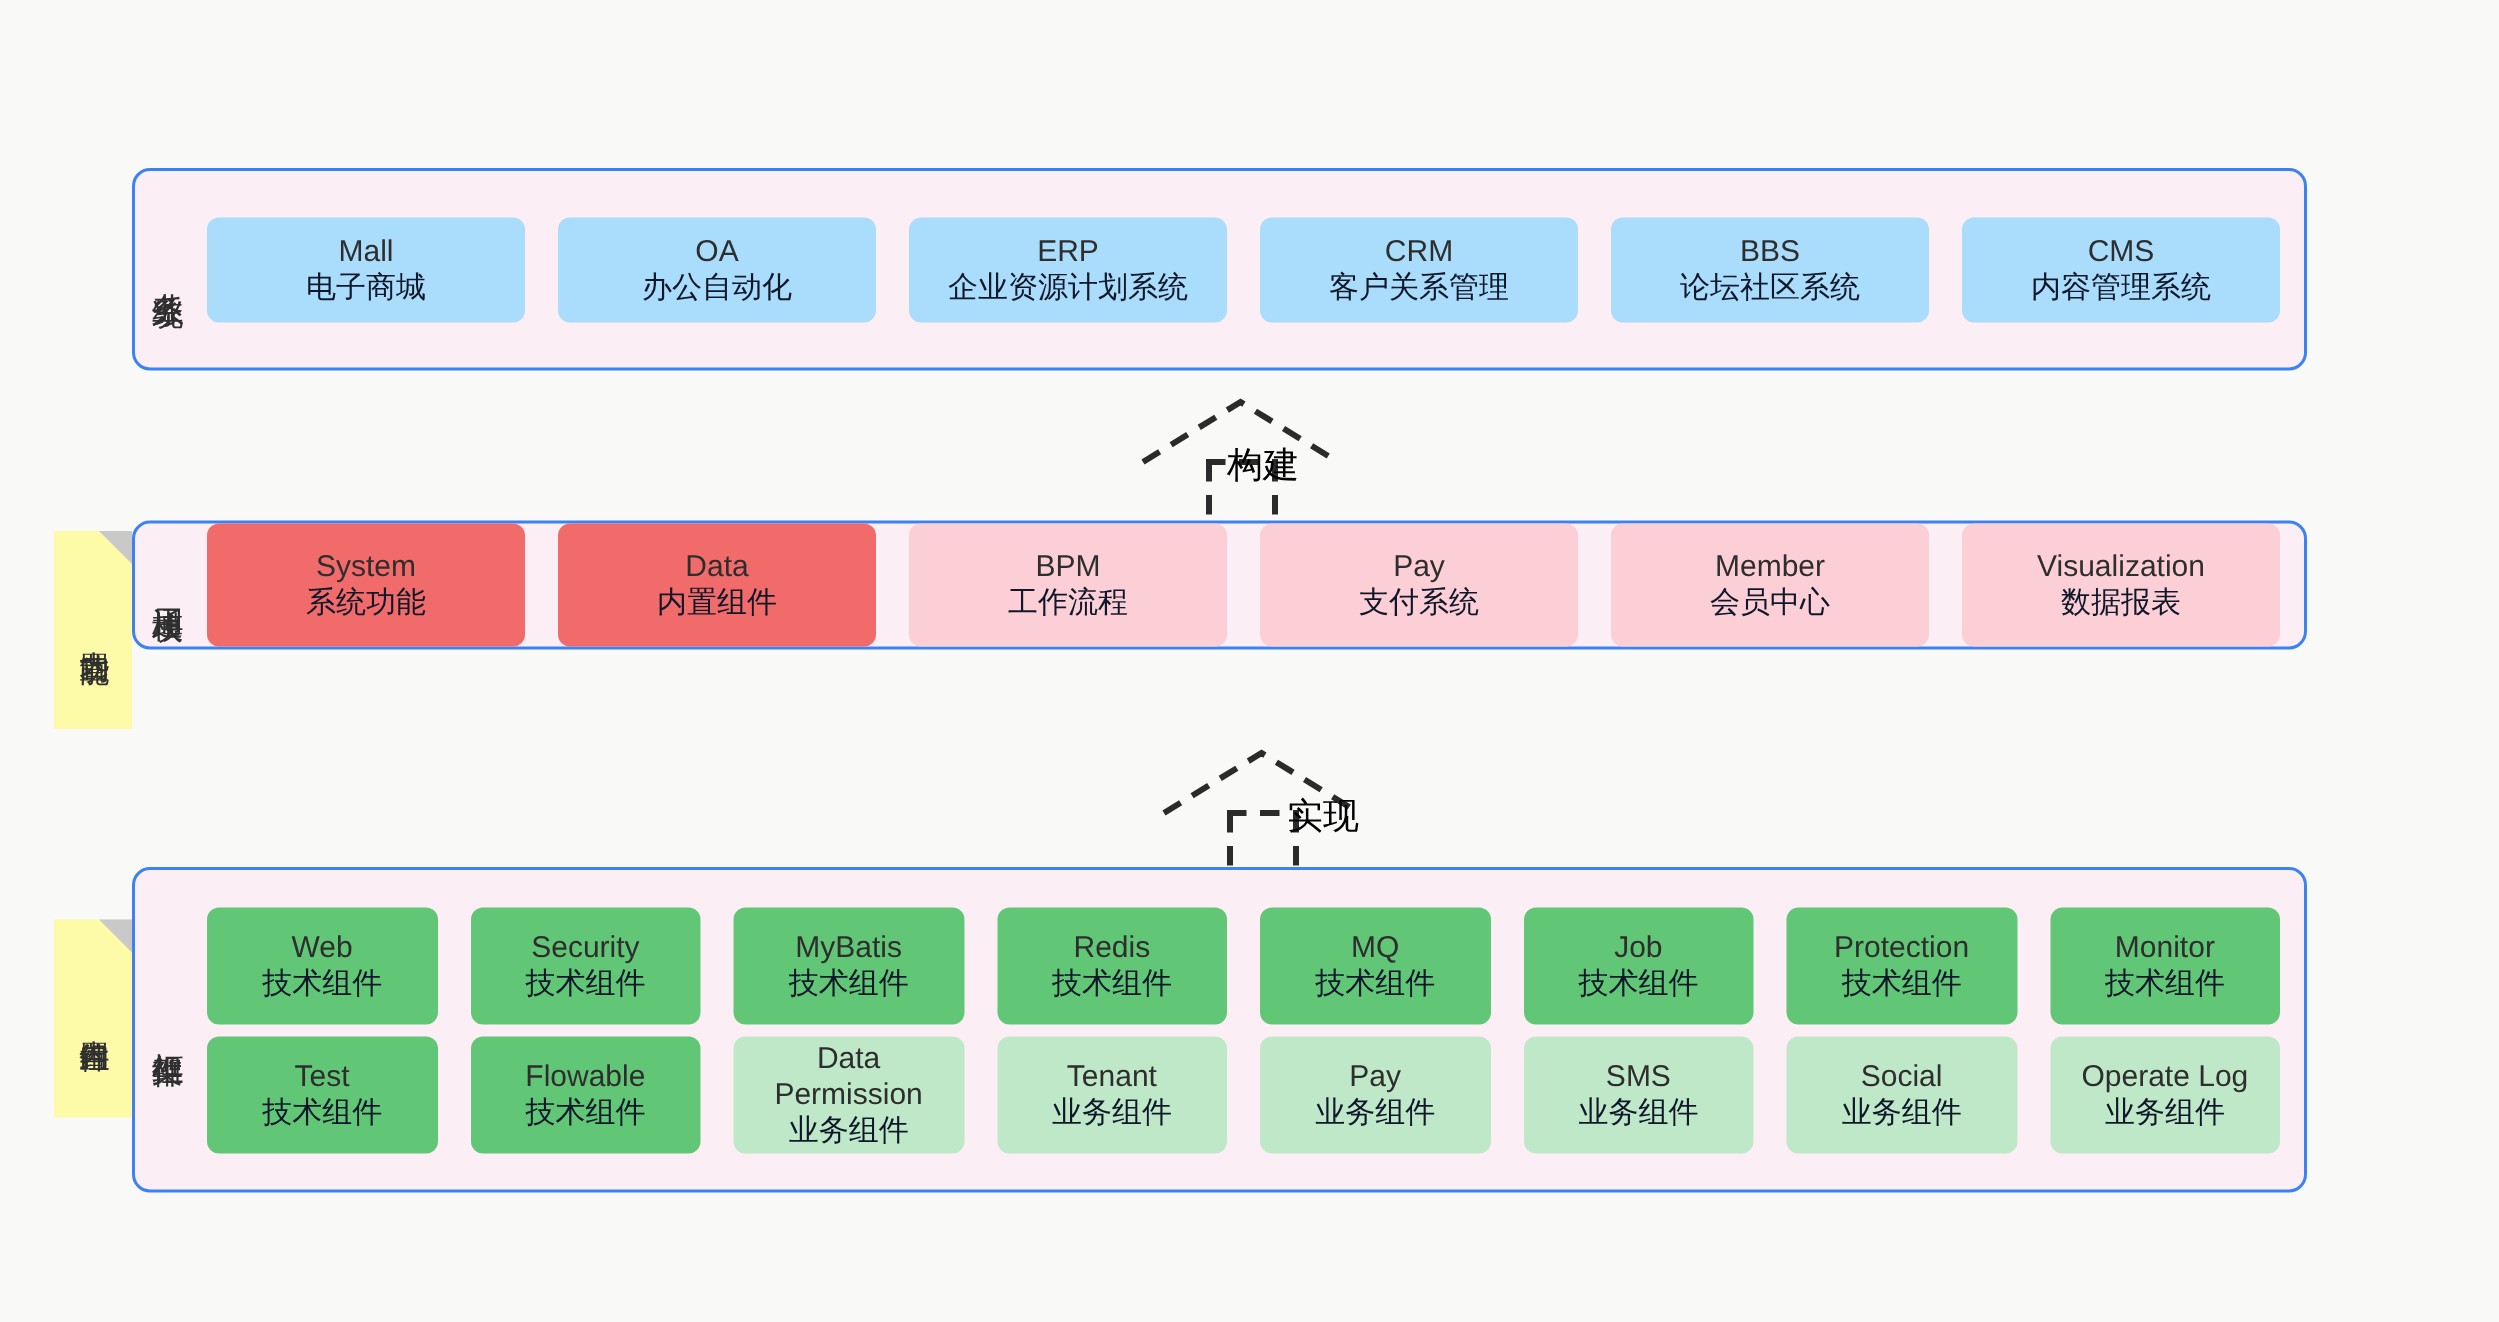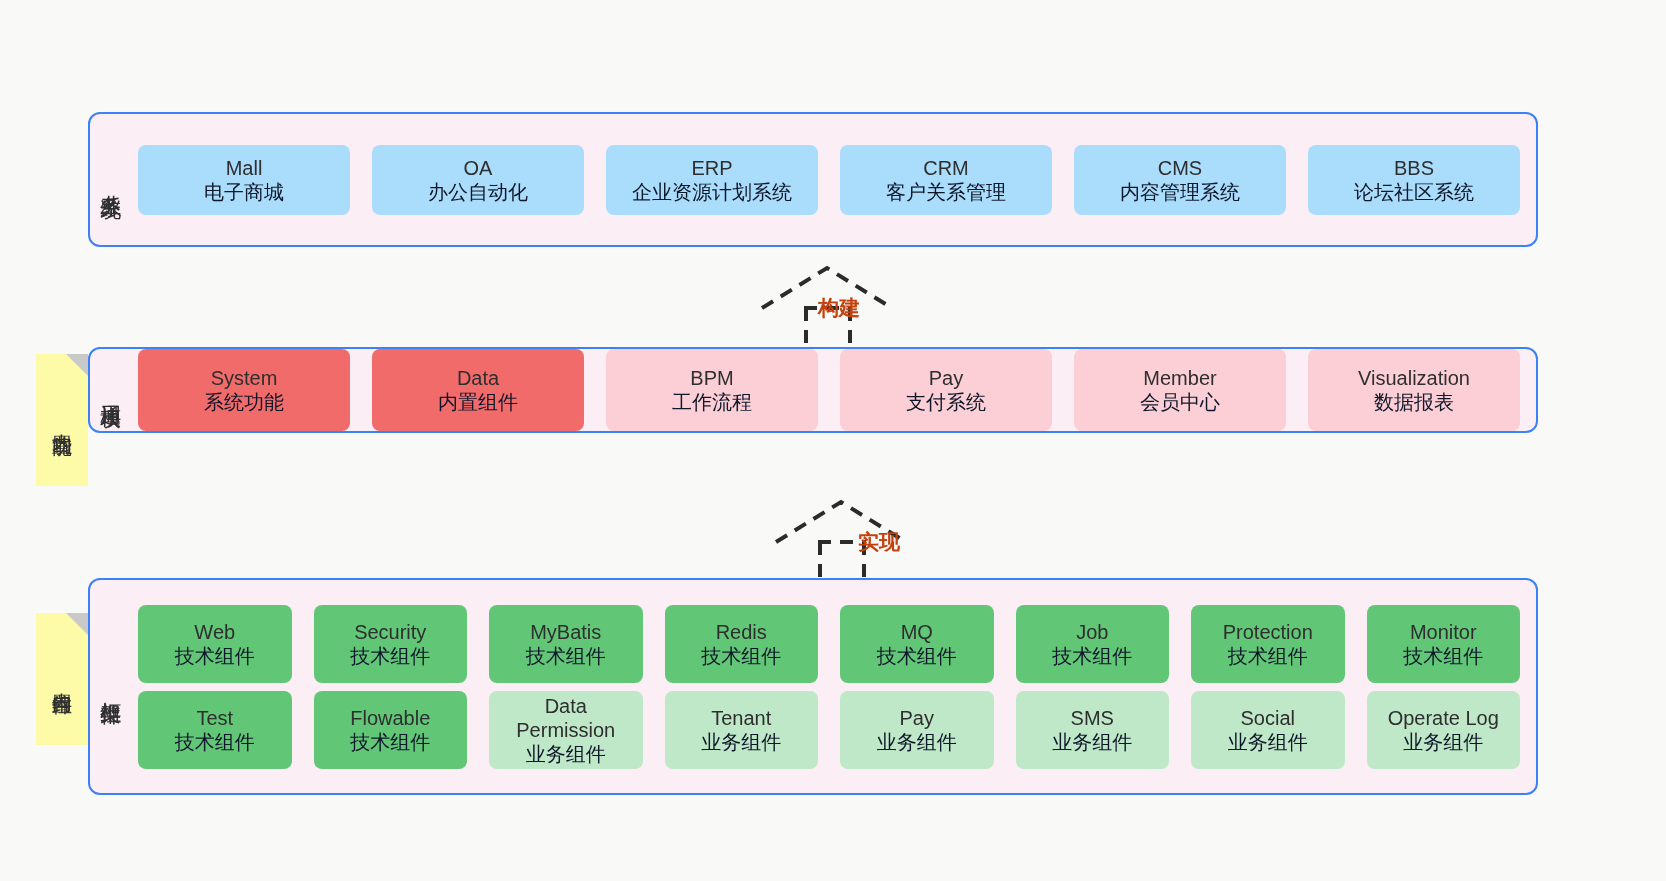--- a/index.html
+++ b/index.html
@@ -113,25 +113,24 @@
     border-top: 22px solid #c9c9c9;
   }
 
   
   .arrow-group {
     position: absolute;
   }
   .arrow-group svg { display: block; }
   .arrow-label {
     position: absolute;
-    font-size: 21px;
-    color: #c2410c;
+    font-size: 24px;
+    color: #000000;
     white-space: nowrap;
     background: transparent;
-    font-weight: bold;
   }
 </style>
 </head>
 <body>
 
 <div class="canvas">
 
   <div class="layer" style="left:88px; top:112px; width:1450px; height:135px;">
     <div class="layer-title">业务系统</div>
     <div class="layer-body">
@@ -151,27 +150,27 @@
           <span class="t1">ERP</span>
           <span class="t2">企业资源计划系统</span>
         </div>
 
         <div class="cell blue">
           <span class="t1">CRM</span>
           <span class="t2">客户关系管理</span>
         </div>
 
         <div class="cell blue">
+          <span class="t1">BBS</span>
+          <span class="t2">论坛社区系统</span>
+        </div>
+
+        <div class="cell blue">
           <span class="t1">CMS</span>
           <span class="t2">内容管理系统</span>
-        </div>
-
-        <div class="cell blue">
-          <span class="t1">BBS</span>
-          <span class="t2">论坛社区系统</span>
         </div>
 
       </div>
     </div>
   </div>
 
   <div class="arrow-group" style="left:752px; top:258px; width:160px; height:92px;">
     <svg width="160" height="92" viewBox="0 0 160 92">
       <path d="M 10 50 L 75 10 L 140 50" fill="none" stroke="#2b2b2b" stroke-width="4" stroke-dasharray="13 9" stroke-linecap="butt"></path>
       <path d="M 52 50 L 100 50" fill="none" stroke="#2b2b2b" stroke-width="4" stroke-dasharray="13 9" stroke-linecap="butt"></path>

